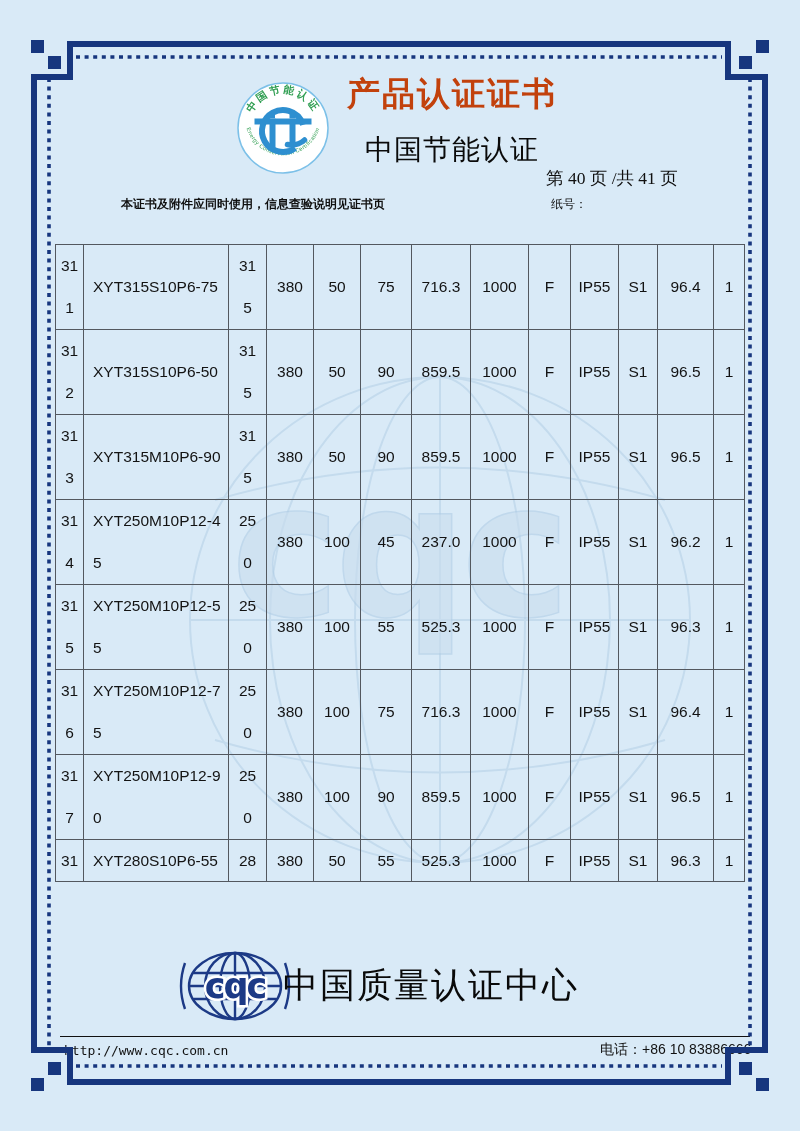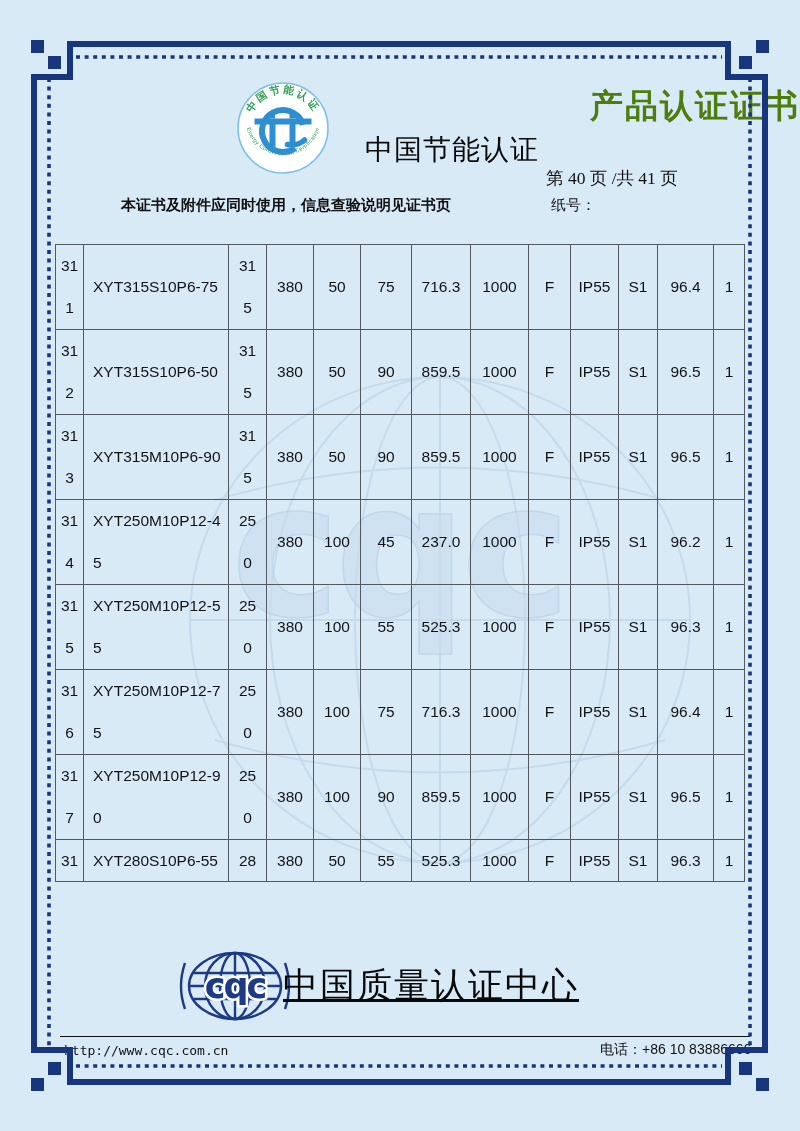--- a/index.html
+++ b/index.html
@@ -10,33 +10,33 @@
     font-family:"Liberation Sans","DejaVu Sans",sans-serif;
     color:#101010;
     overflow:hidden;
   }
   svg.watermark{position:absolute;left:0;top:0;z-index:0;pointer-events:none;}
   svg.frame{position:absolute;left:0;top:0;z-index:5;pointer-events:none;}
 
   
   .energy-logo{position:absolute;left:237px;top:82px;width:92px;height:92px;z-index:2;}
   .page-title{
-    position:absolute;left:104px;right:0;top:84px;text-align:right;
-    font-size:33px;font-weight:bold;letter-spacing:2px;color:#4d7c0f;z-index:2;
+    position:absolute;left:104px;right:0;top:72px;text-align:center;
+    font-size:33px;font-weight:bold;letter-spacing:2px;color:#c2410c;z-index:2;
   }
   .page-subtitle{
     position:absolute;left:104px;right:0;top:131px;text-align:center;
     font-size:28px;font-weight:500;letter-spacing:1px;color:#0a0a0a;z-index:2;
   }
   .cert-line{position:absolute;left:0;top:166px;width:100%;height:22px;z-index:2;
     font-family:"Liberation Serif","DejaVu Serif",serif;font-size:17.5px;}
   .cert-left{position:absolute;left:121px;top:0;}
   .cert-label{font-style:italic;}
   .page-info{position:absolute;left:546px;top:0;text-align:right;}
-  .note-line{position:absolute;left:0;top:196px;width:100%;height:22px;z-index:2;font-size:15px;}
+  .note-line{position:absolute;left:0;top:196px;width:100%;height:22px;z-index:2;font-size:12px;}
   .usage-note{position:absolute;left:121px;top:0;font-weight:bold;}
   .paper-no{position:absolute;left:551px;top:0;font-weight:500;}
 
   
   table.cert-table{
     position:absolute;left:55px;top:244px;z-index:1;
     width:689px;border-collapse:collapse;table-layout:fixed;
     background:transparent;
   }
   table.cert-table td{border:1.5px solid #53585f;padding:0;overflow:hidden;}
@@ -49,21 +49,21 @@
   tr:last-child .cell{height:41px;}
   col.c0{width:28px}col.c1{width:145px}col.c2{width:38px}col.c3{width:47px}
   col.c4{width:47px}col.c5{width:51px}col.c6{width:59px}col.c7{width:58px}
   col.c8{width:42px}col.c9{width:48px}col.c10{width:39px}col.c11{width:56px}
   col.c12{width:31px}
 
   
   .cqc-logo{position:absolute;left:176px;top:948px;width:118px;height:76px;z-index:2;}
   .org-name{
     position:absolute;left:283px;top:962px;z-index:2;
-    font-size:35px;letter-spacing:2px;color:#0a0a0a;font-weight:500;text-decoration:underline;
+    font-size:35px;letter-spacing:2px;color:#0a0a0a;font-weight:500;
   }
   .bottom-rule{position:absolute;left:60px;top:1036px;width:690px;height:0;
     border-top:1.5px solid #111;z-index:2;}
   .bottom-bar{position:absolute;left:0;top:1041px;width:100%;height:20px;z-index:2;font-size:14px;color:#111;}
   .website{position:absolute;left:64px;top:2px;font-family:"DejaVu Sans Mono","Liberation Mono",monospace;font-size:13px;}
   .address{position:absolute;left:281px;top:0;white-space:pre;}
   .phone{position:absolute;left:600px;top:0;white-space:pre;}
 </style>
 </head>
 <body>

